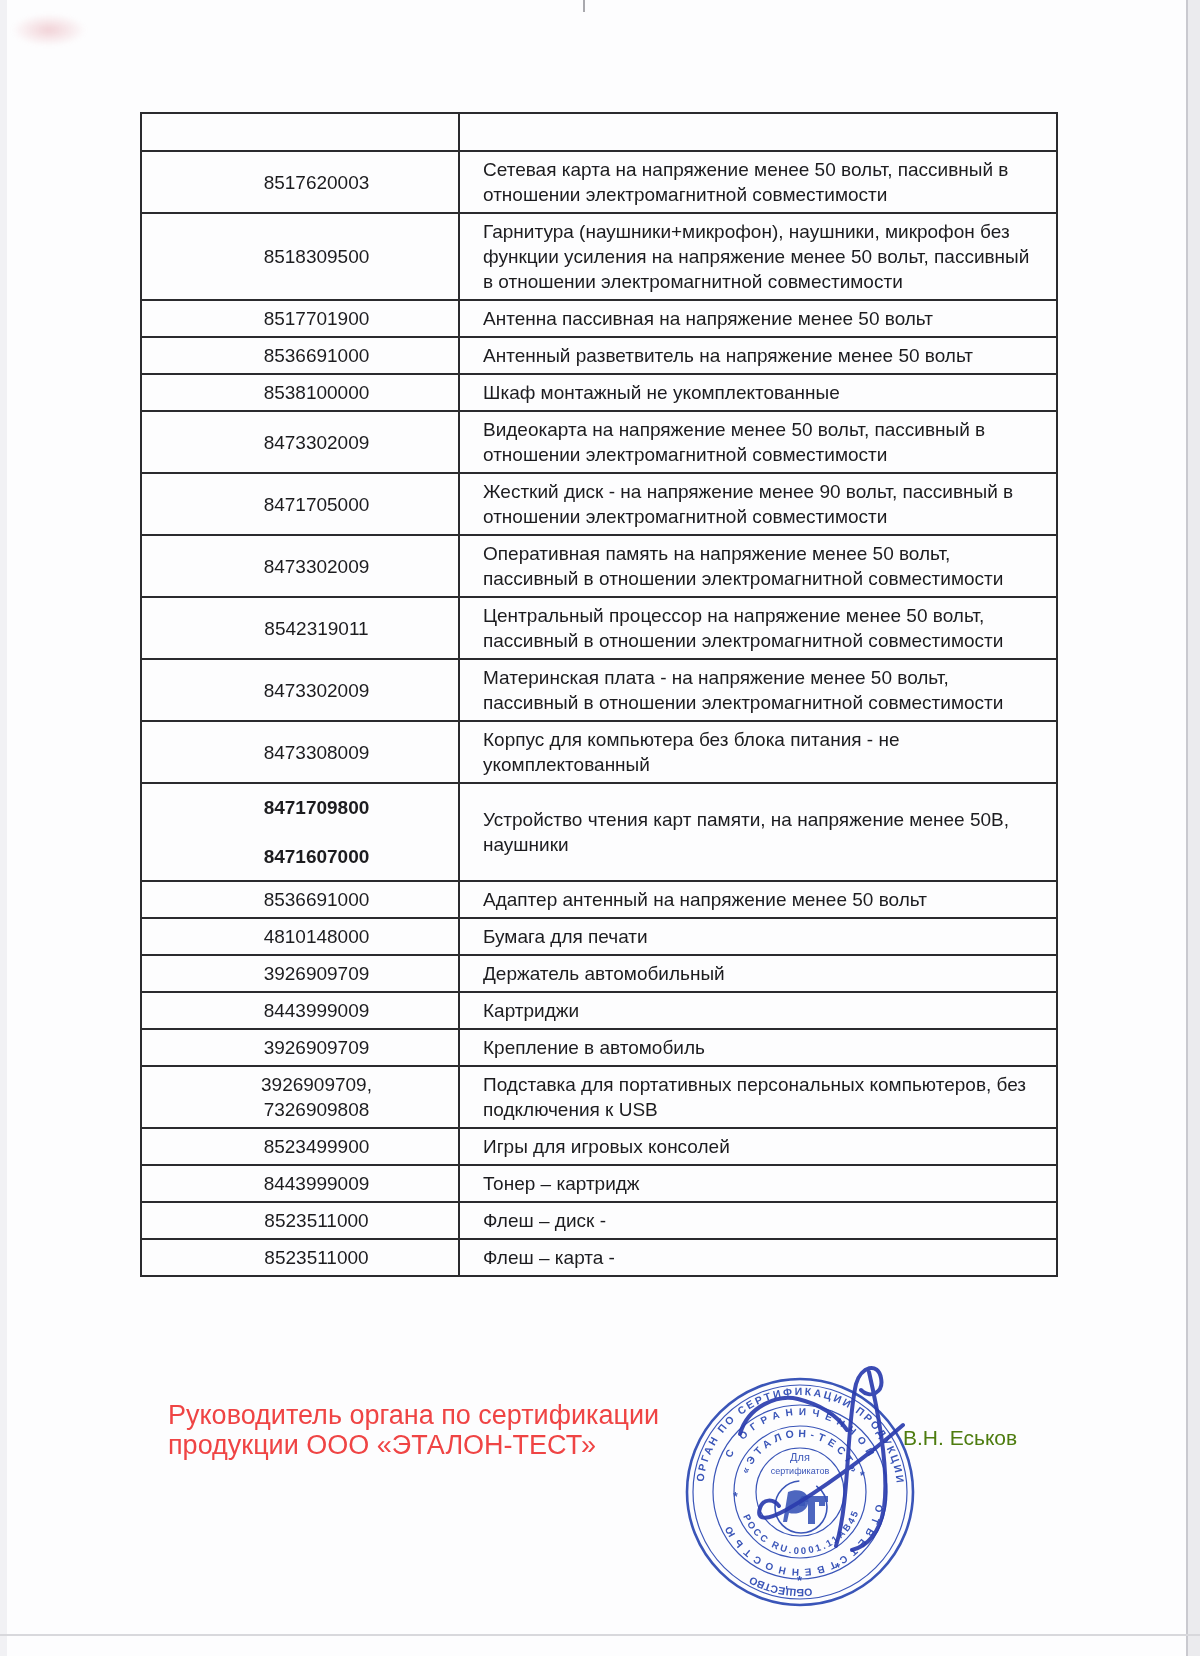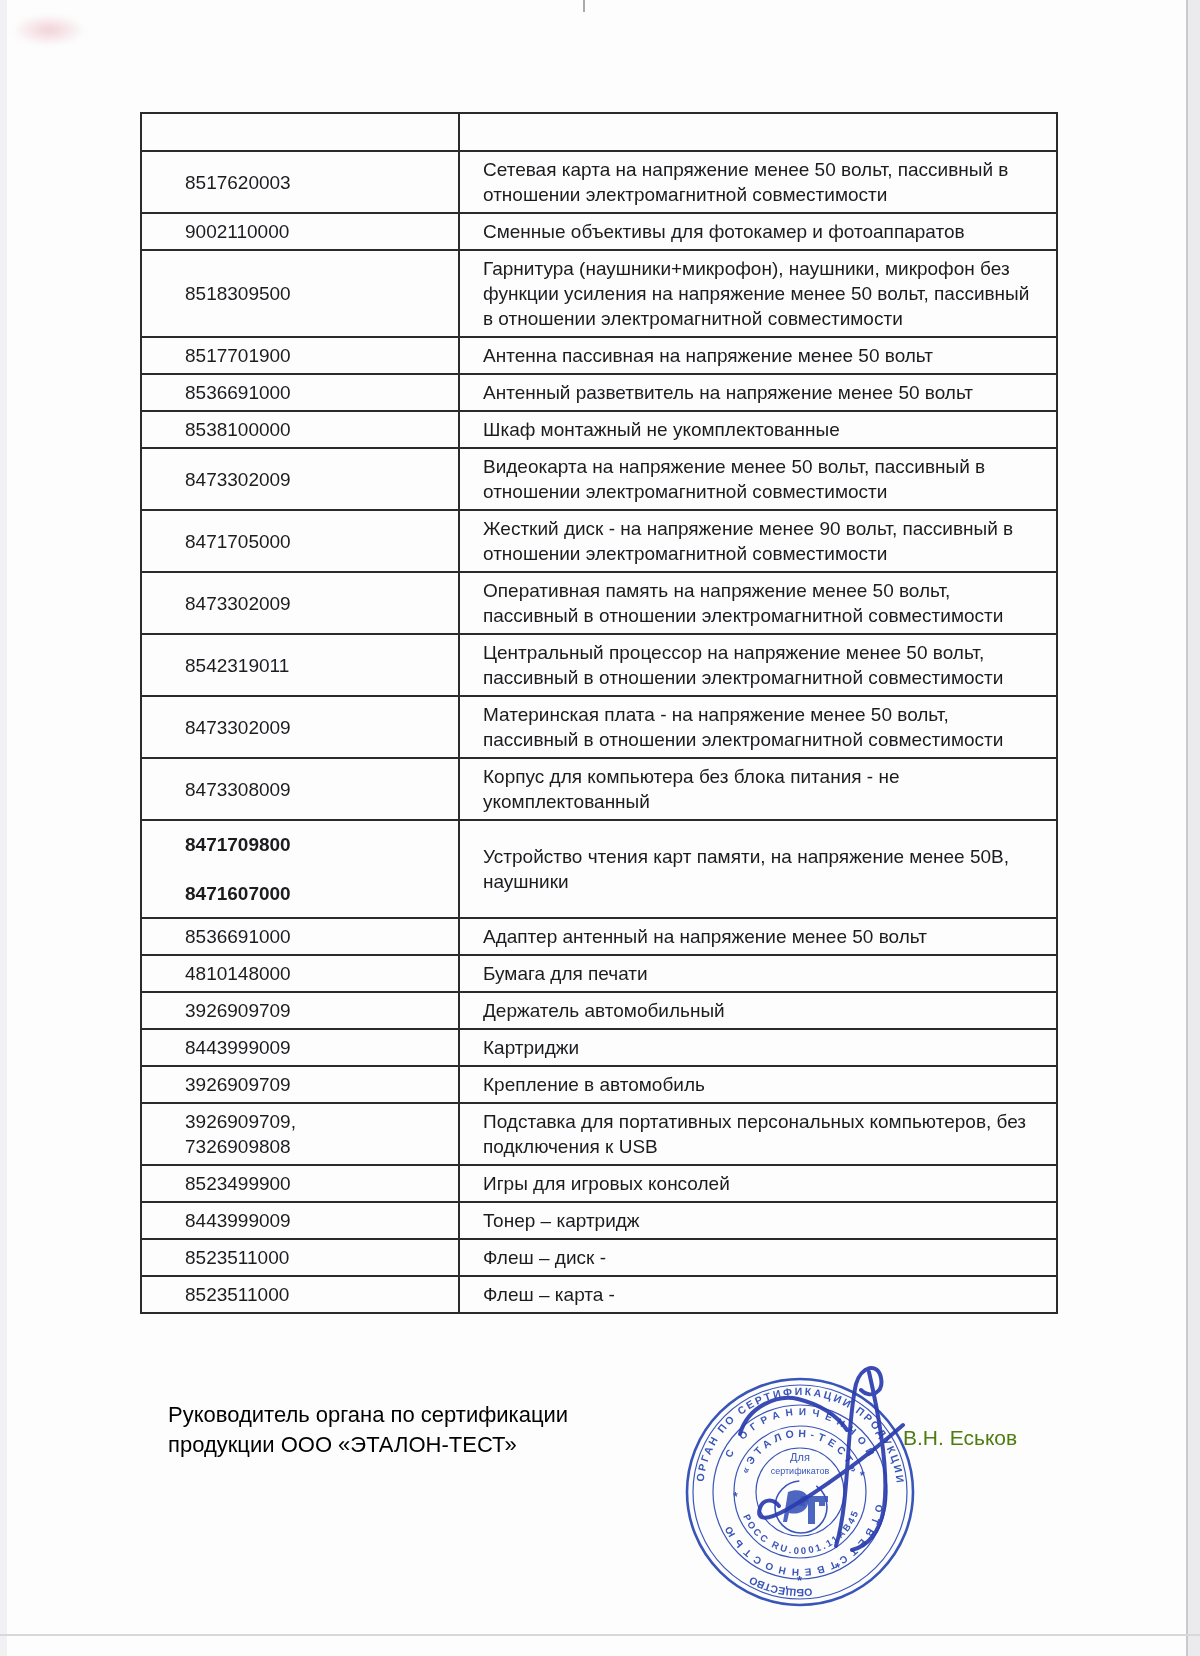--- a/index.html
+++ b/index.html
@@ -28,30 +28,30 @@
     width:918px; border-collapse:collapse; table-layout:fixed;
   }
   .codes-table td {
     border:2px solid #2b2b2e;
     vertical-align:middle;
     color:#1c1c1f;
     font-size:19px; line-height:25px;
     padding:5px 10px;
   }
   .codes-table tr.header-row td { height:26px; }
-  td.code-cell { width:263px; text-align:left;padding-left:43px; }
+  td.code-cell { width:263px; text-align:center;padding-left:43px; }
   td.desc-cell { padding-left:23px; }
   .desc-line { white-space:nowrap; }
   .codes.spread .code-line + .code-line { margin-top:24px; }
   .codes.spread { padding:6px 0;font-weight:bold; }
 
   
   .sign-title {
     position:absolute; left:168px; top:1400px;
-    font-size:22px; line-height:30px; color:#000000;
+    font-size:27px; line-height:30px; color:#ef4444;
   }
   .signer-name {
     position:absolute; left:903px; top:1426px;
     font-size:21px; color:#4d7c0f; z-index:1;
   }
 
   
   .stamp-svg { position:absolute; left:650px; top:1280px; width:310px; height:340px; z-index:2; pointer-events:none; }
   .stamp-svg text { font-family:"Liberation Sans", sans-serif; }
 </style>
@@ -80,32 +80,20 @@
         <tr>
       <td class="code-cell">
         <div class="codes">
               <div class="code-line">8517620003</div>
             </div>
       </td>
       <td class="desc-cell">
         <div class="descs">
               <div class="desc-line">Сетевая карта на напряжение менее 50 вольт, пассивный в</div>
               <div class="desc-line">отношении электромагнитной совместимости</div>
-            </div>
-      </td>
-    </tr>
-        <tr>
-      <td class="code-cell">
-        <div class="codes">
-              <div class="code-line">9002110000</div>
-            </div>
-      </td>
-      <td class="desc-cell">
-        <div class="descs">
-              <div class="desc-line">Сменные объективы для фотокамер и фотоаппаратов</div>
             </div>
       </td>
     </tr>
         <tr>
       <td class="code-cell">
         <div class="codes">
               <div class="code-line">8518309500</div>
             </div>
       </td>
       <td class="desc-cell">

